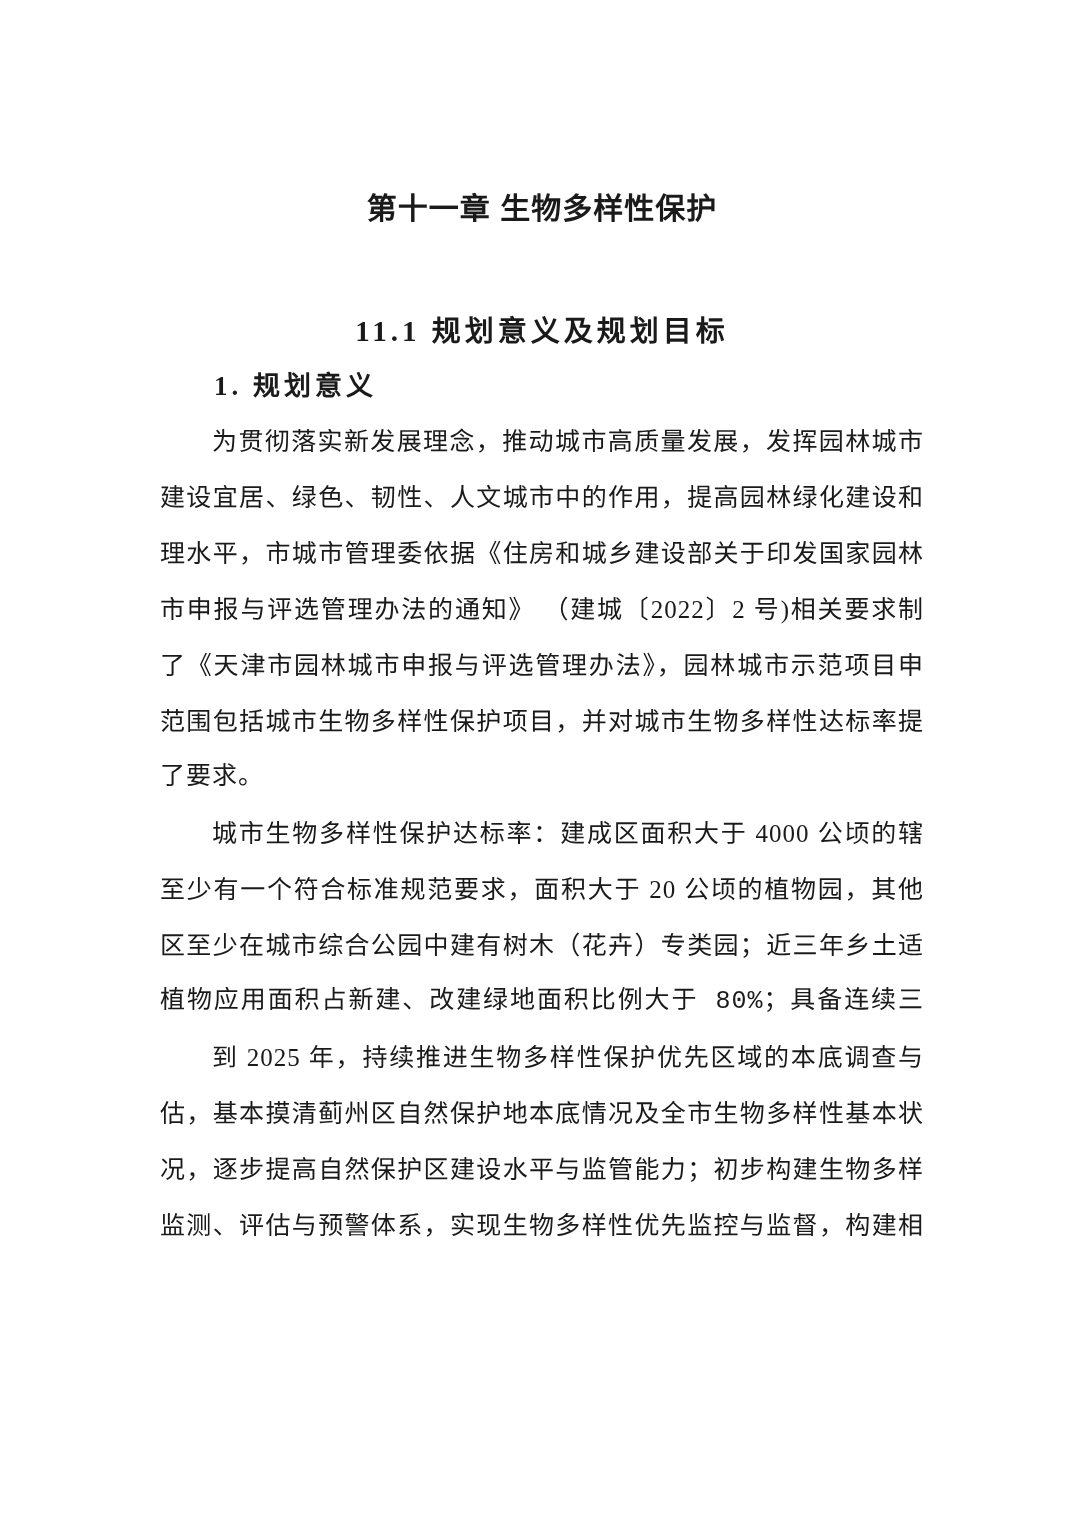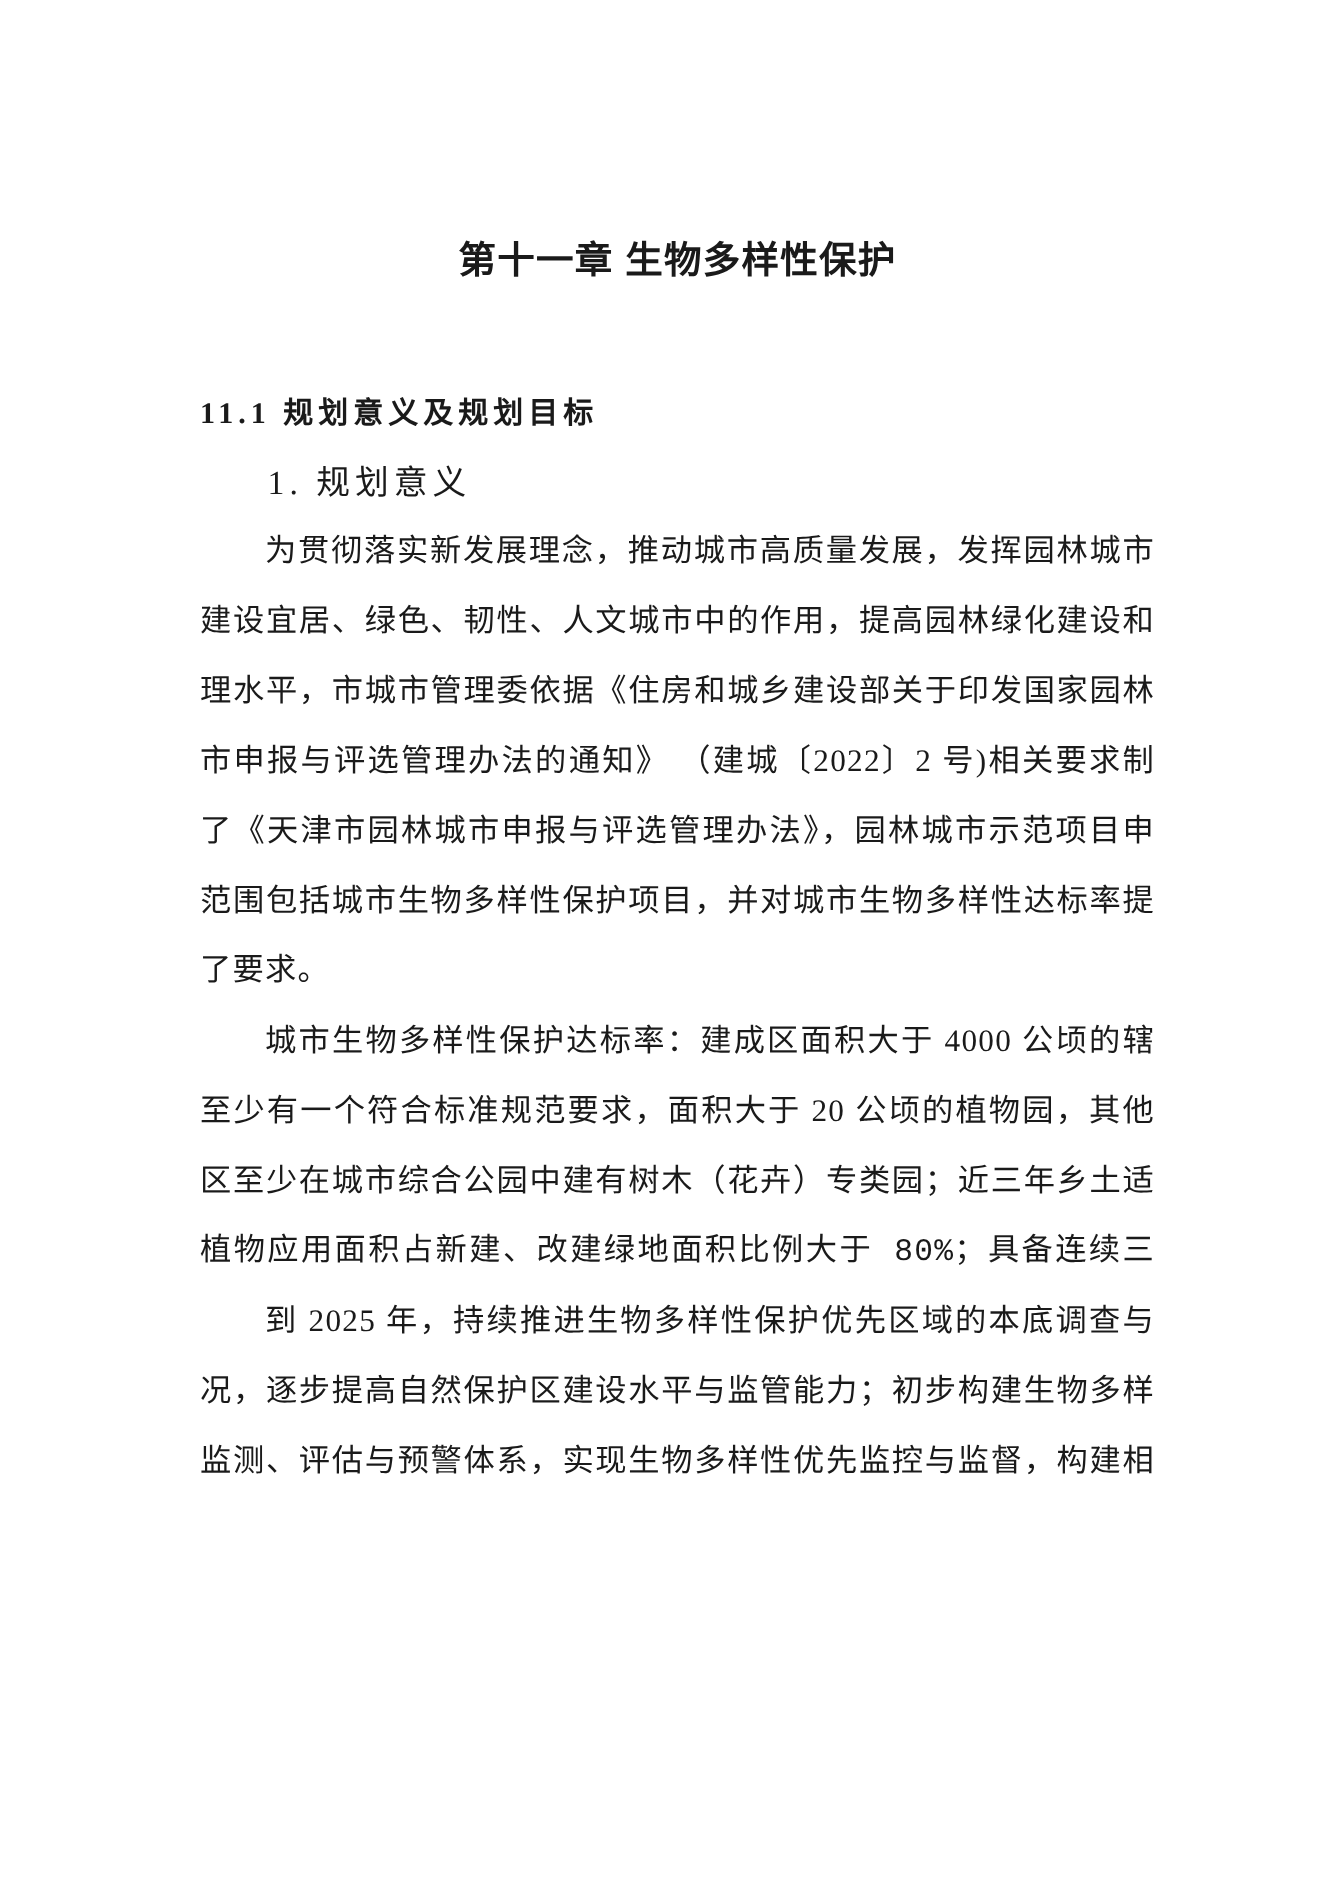--- a/index.html
+++ b/index.html
@@ -23,27 +23,28 @@
     text-align: center;
     font-family: "Liberation Sans", "DejaVu Sans", sans-serif;
     font-weight: bold;
     font-size: 30px;
     line-height: 46px;
     letter-spacing: 1px;
   }
   .section-heading {
     margin: 72px 0 0 0;
     font-weight: bold;
-    font-size: 24px;
+    font-size: 29px;
     line-height: 54px;
     letter-spacing: 4px;
+    text-align: center;
   }
   .subsection-heading {
     margin: 0 0 0 54px;
-    font-weight: normal;
+    font-weight: bold;
     font-size: 27px;
     line-height: 56px;
     letter-spacing: 4px;
   }
   .subsection-heading.second {
     margin-top: 6px;
   }
   .para {
     margin: 0;
   }
@@ -96,19 +97,20 @@
     <div class="para">
         <div class="line">城市生物多样性保护达标率：建成区面积大于 4000 公顷的辖区</div>
         <div class="line">至少有一个符合标准规范要求，面积大于 20 公顷的植物园，其他辖</div>
         <div class="line">区至少在城市综合公园中建有树木（花卉）专类园；近三年乡土适生</div>
         <div class="line">植物应用面积占新建、改建绿地面积比例大于 80%；具备连续三年的</div>
       </div>
 
 
     <div class="para continued">
         <div class="line">到 2025 年，持续推进生物多样性保护优先区域的本底调查与评</div>
+        <div class="line">估，基本摸清蓟州区自然保护地本底情况及全市生物多样性基本状</div>
         <div class="line">况，逐步提高自然保护区建设水平与监管能力；初步构建生物多样性</div>
         <div class="line">监测、评估与预警体系，实现生物多样性优先监控与监督，构建相对</div>
       </div>
 
 
   </div>
 </div>
 
 </body></html>

